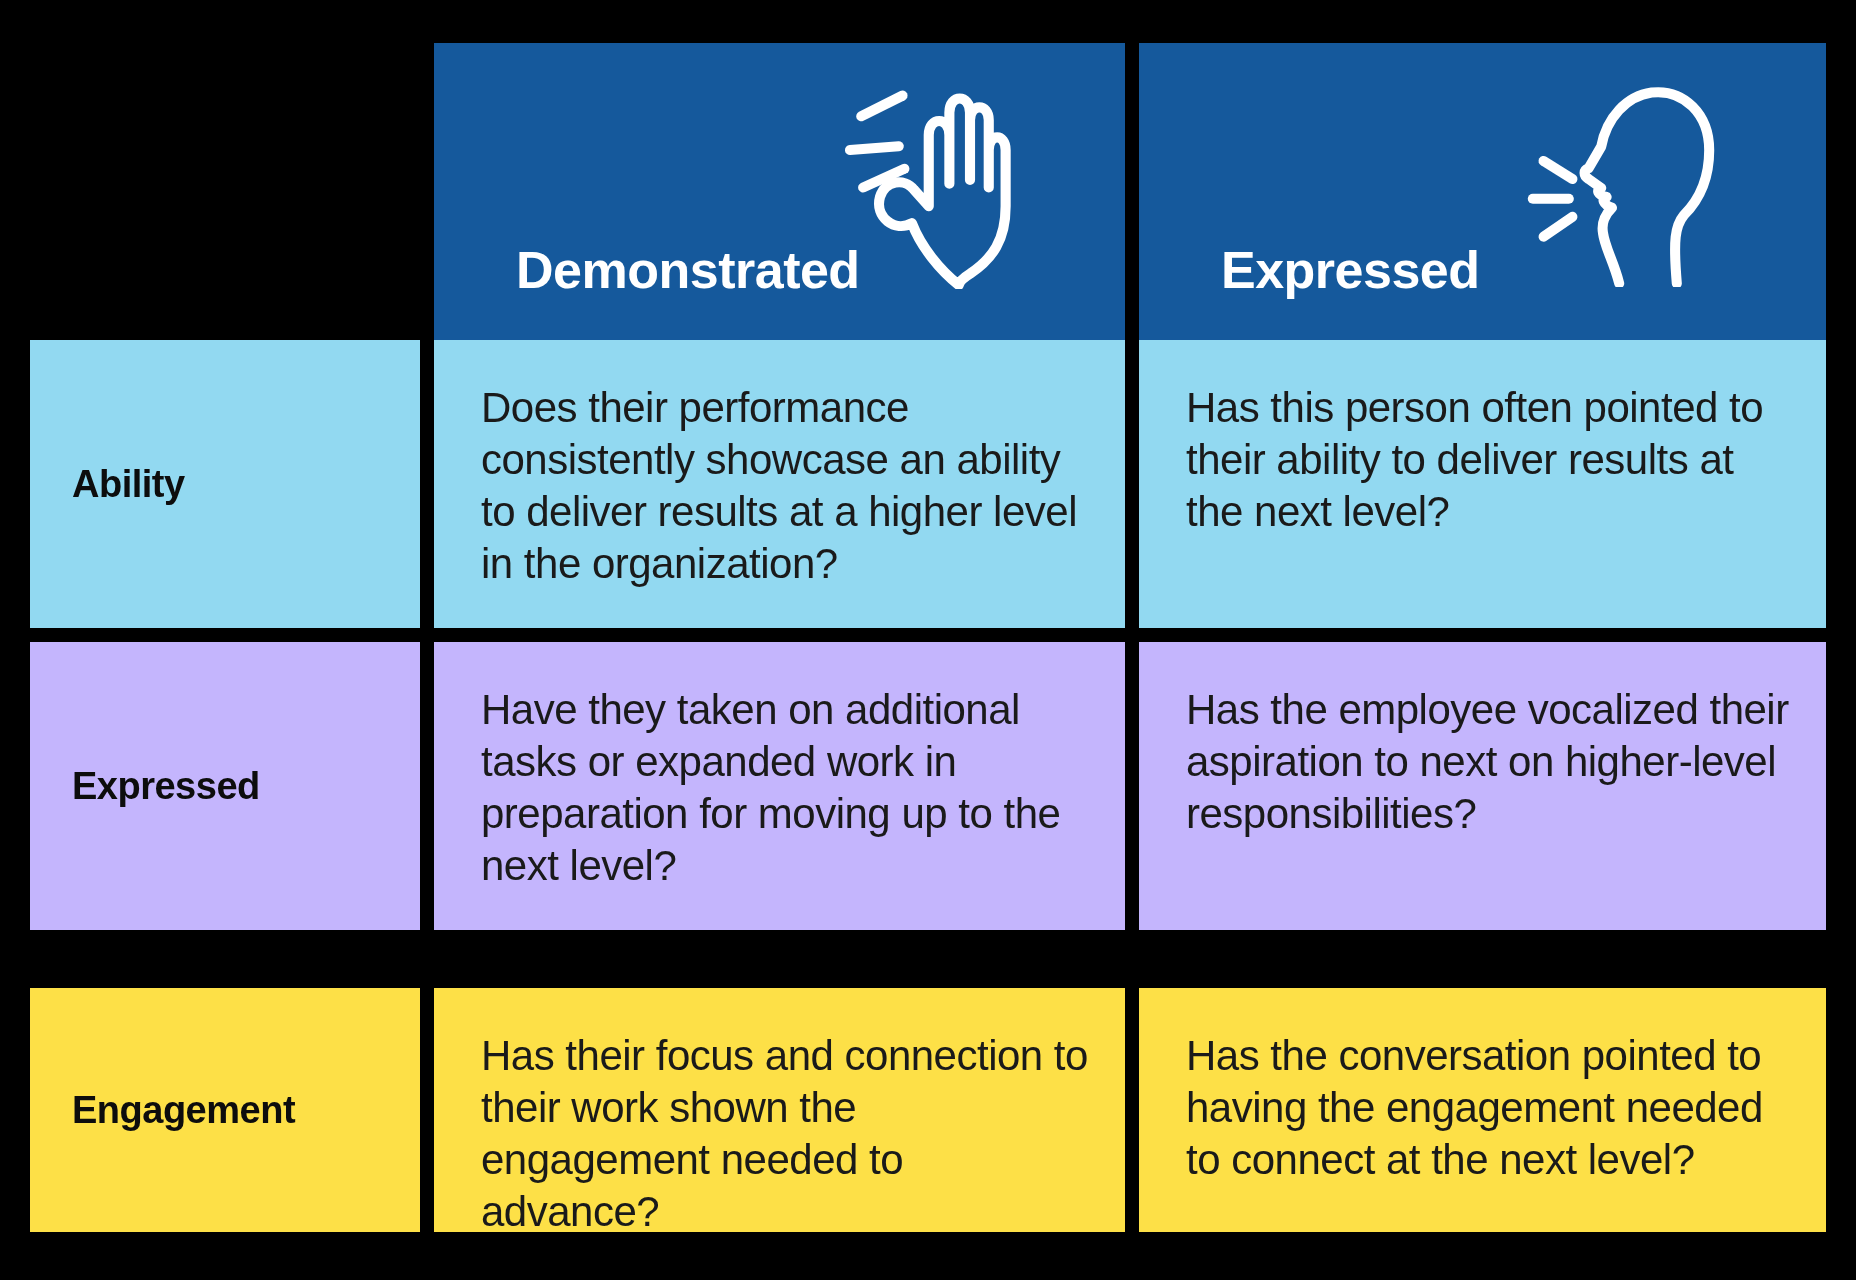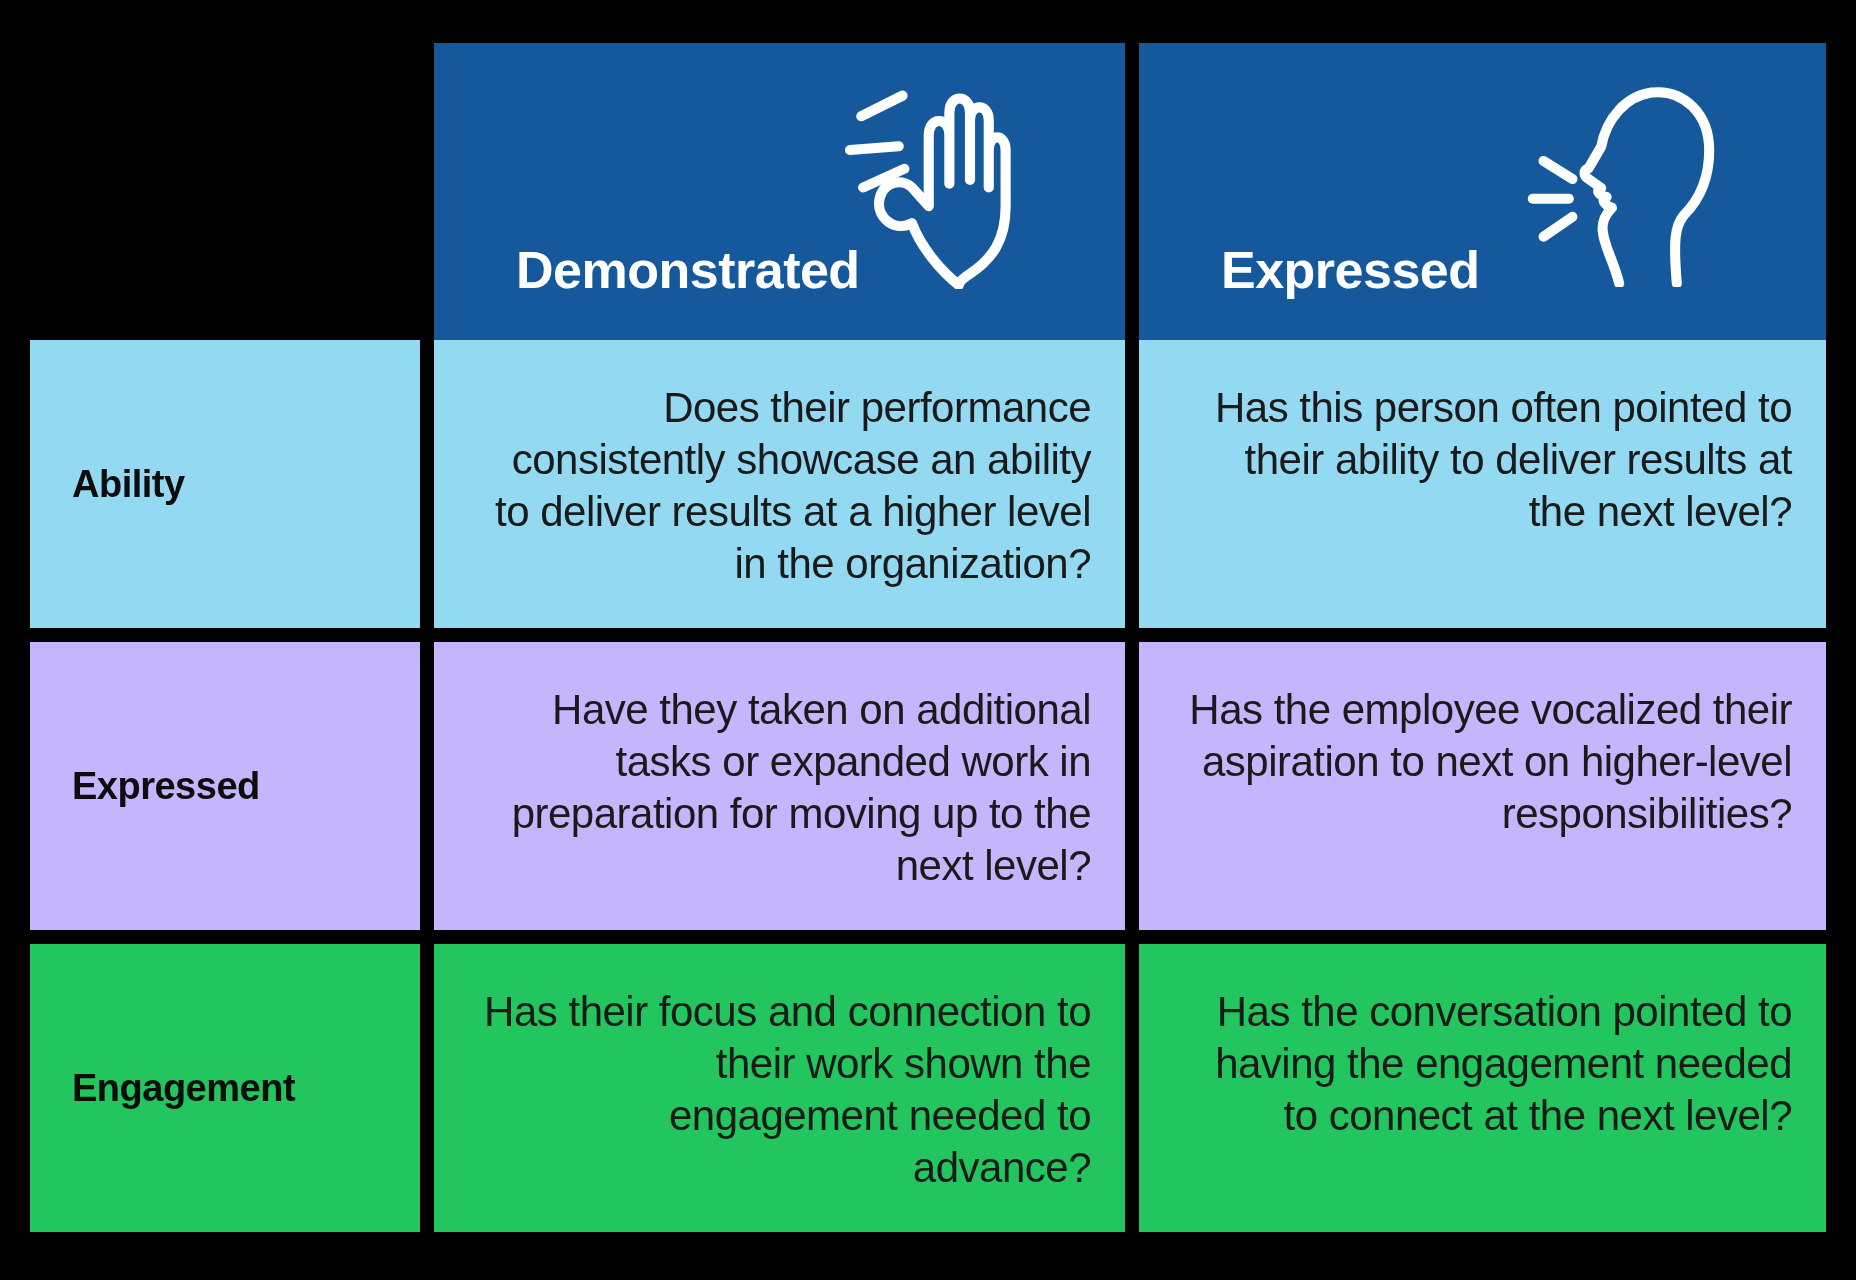--- a/index.html
+++ b/index.html
@@ -53,33 +53,32 @@
   }
   .rowhead span {
     font-size: 38px;
     font-weight: bold;
     color: #0d0d0d;
     letter-spacing: -0.5px;
   }
   .bodycell {
     box-sizing: border-box;
     padding: 42px 34px 0 47px;
-    text-align: right;
   }
   .bodycell p {
     margin: 0;
     font-size: 42px;
     line-height: 52px;
     letter-spacing: -0.5px;
     color: #1a1a1a;
     max-width: 614px;
   }
   .bg-blue   { background: #92D9F1; }
   .bg-purple { background: #c4b5fd; }
-  .bg-green  { background: #22c55e; }
+  .bg-green  { background: #fde047; margin-top: 44px; }
 
   svg { display: block; }
 </style>
 </head>
 <body>
 
 <div class="stage">
   <div class="matrix">
 
     <div class="cell spacer"></div>

